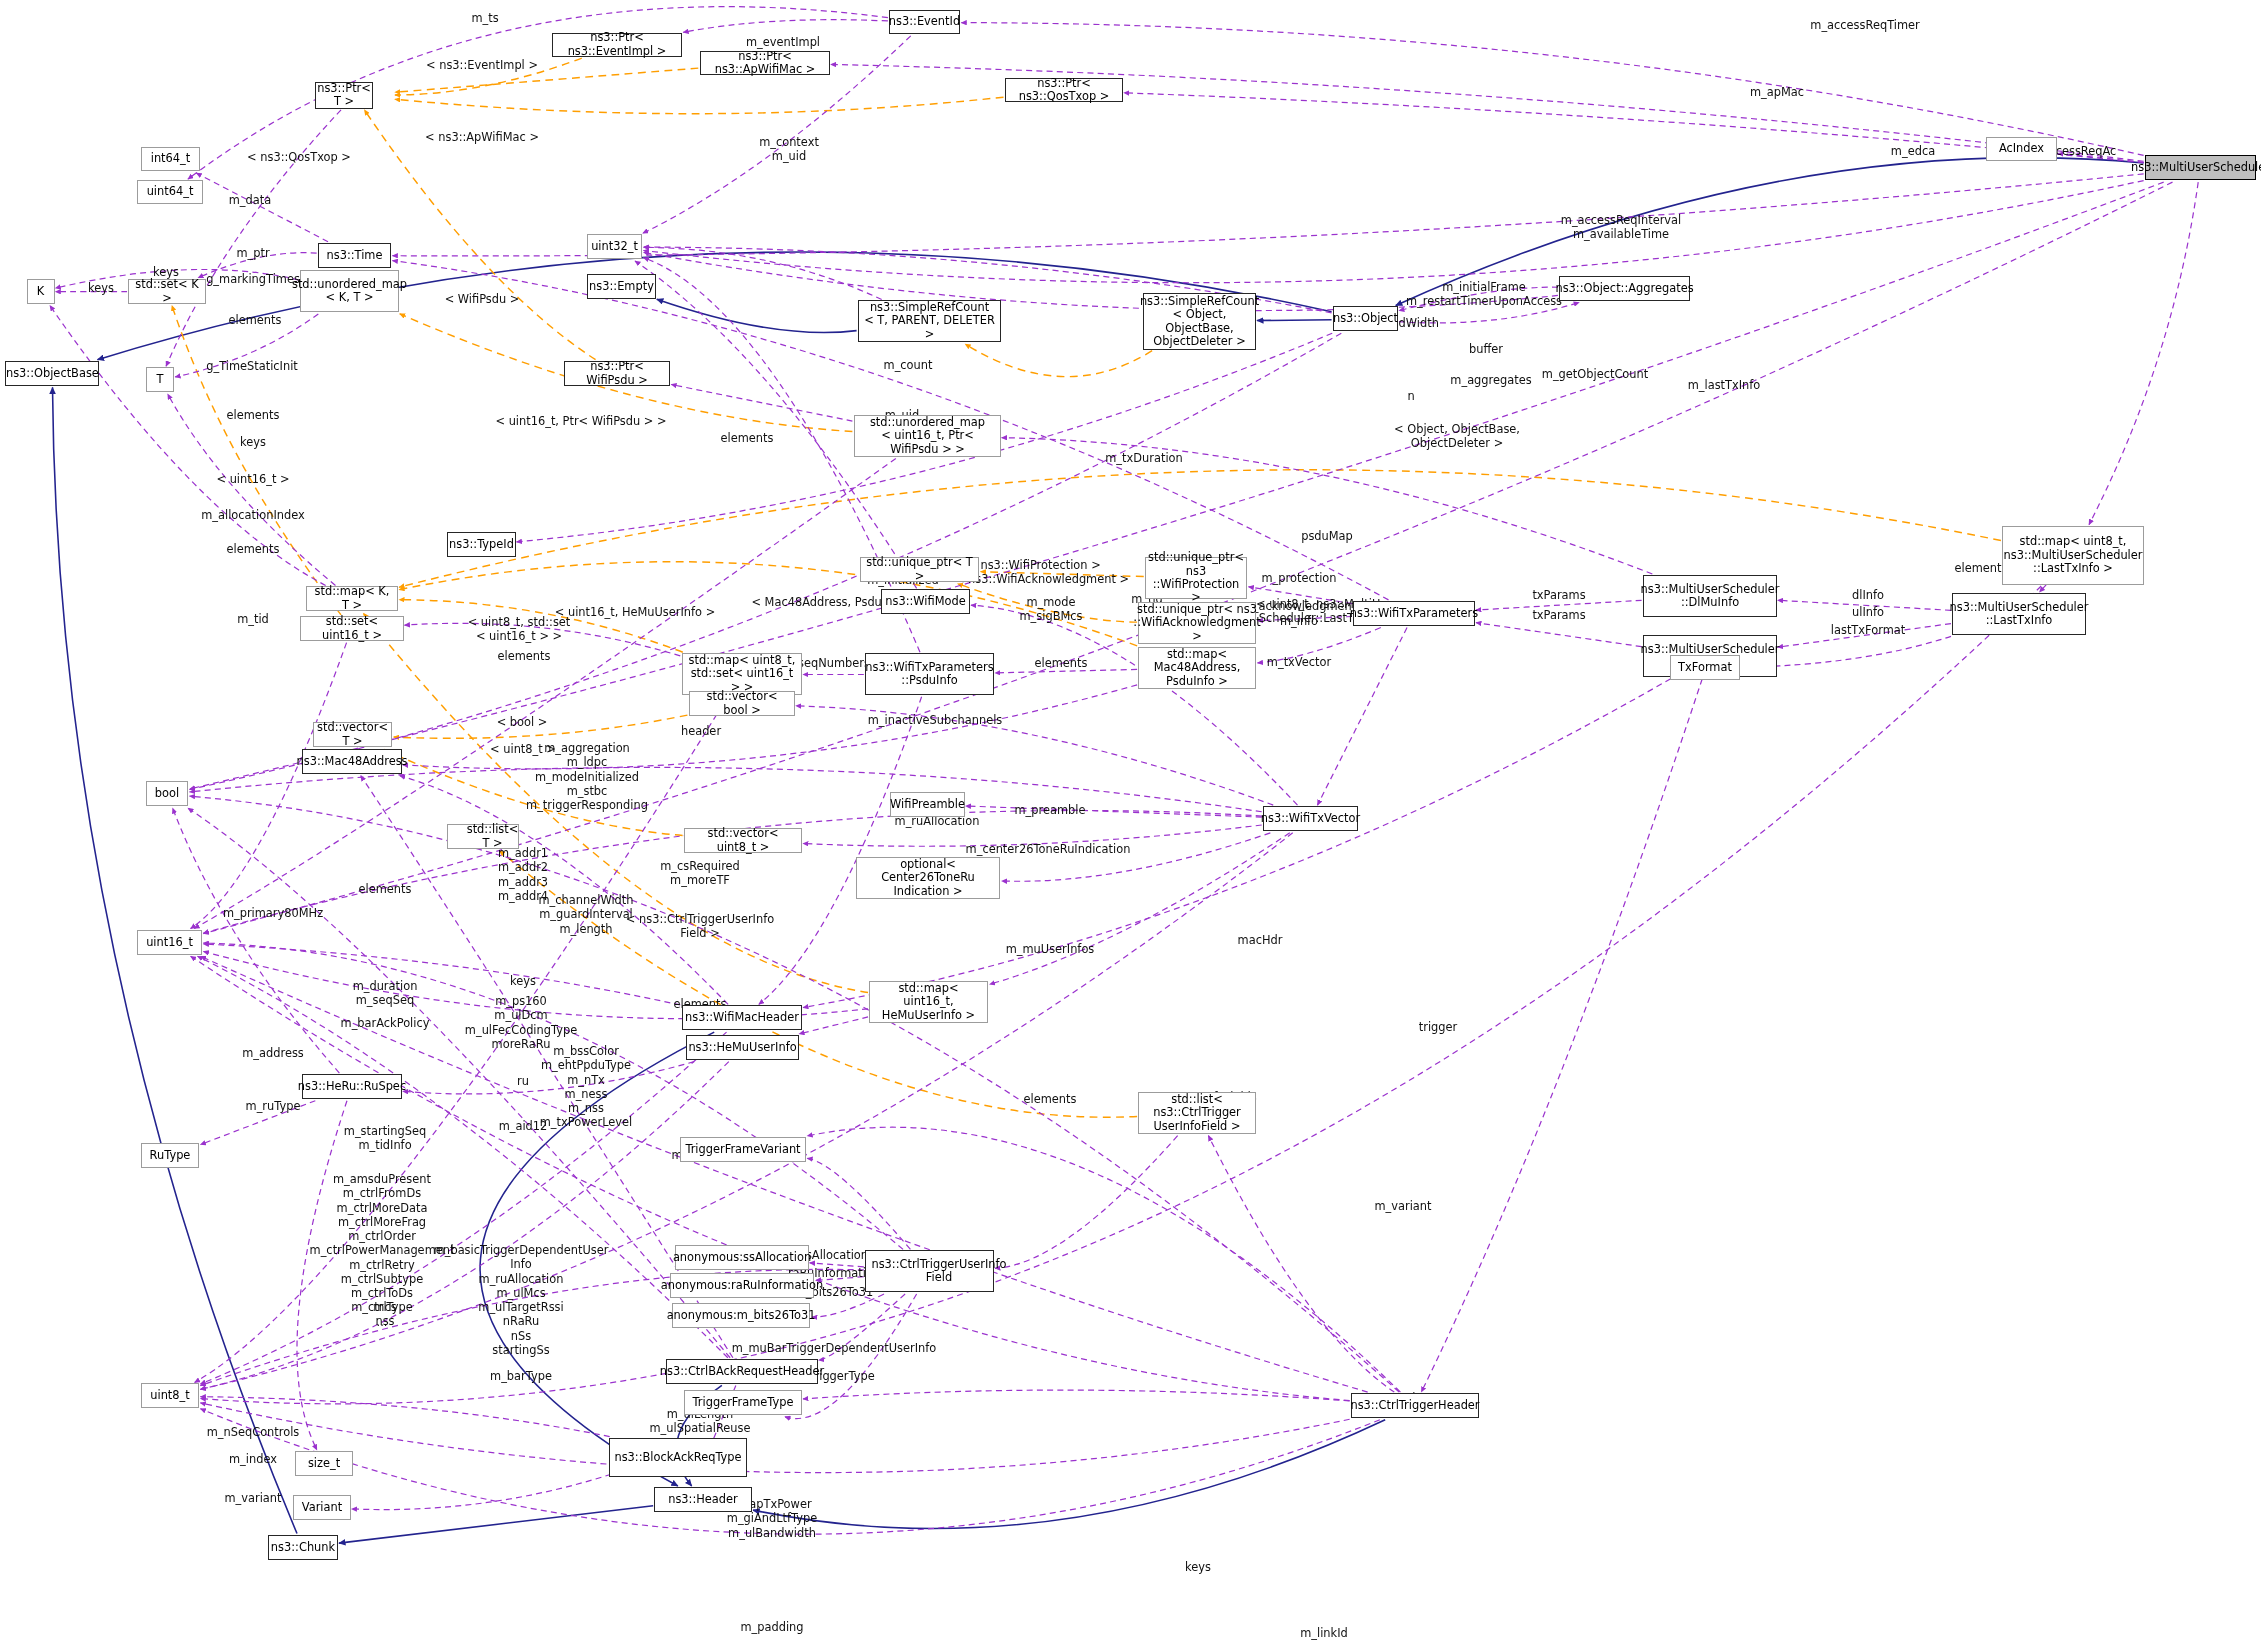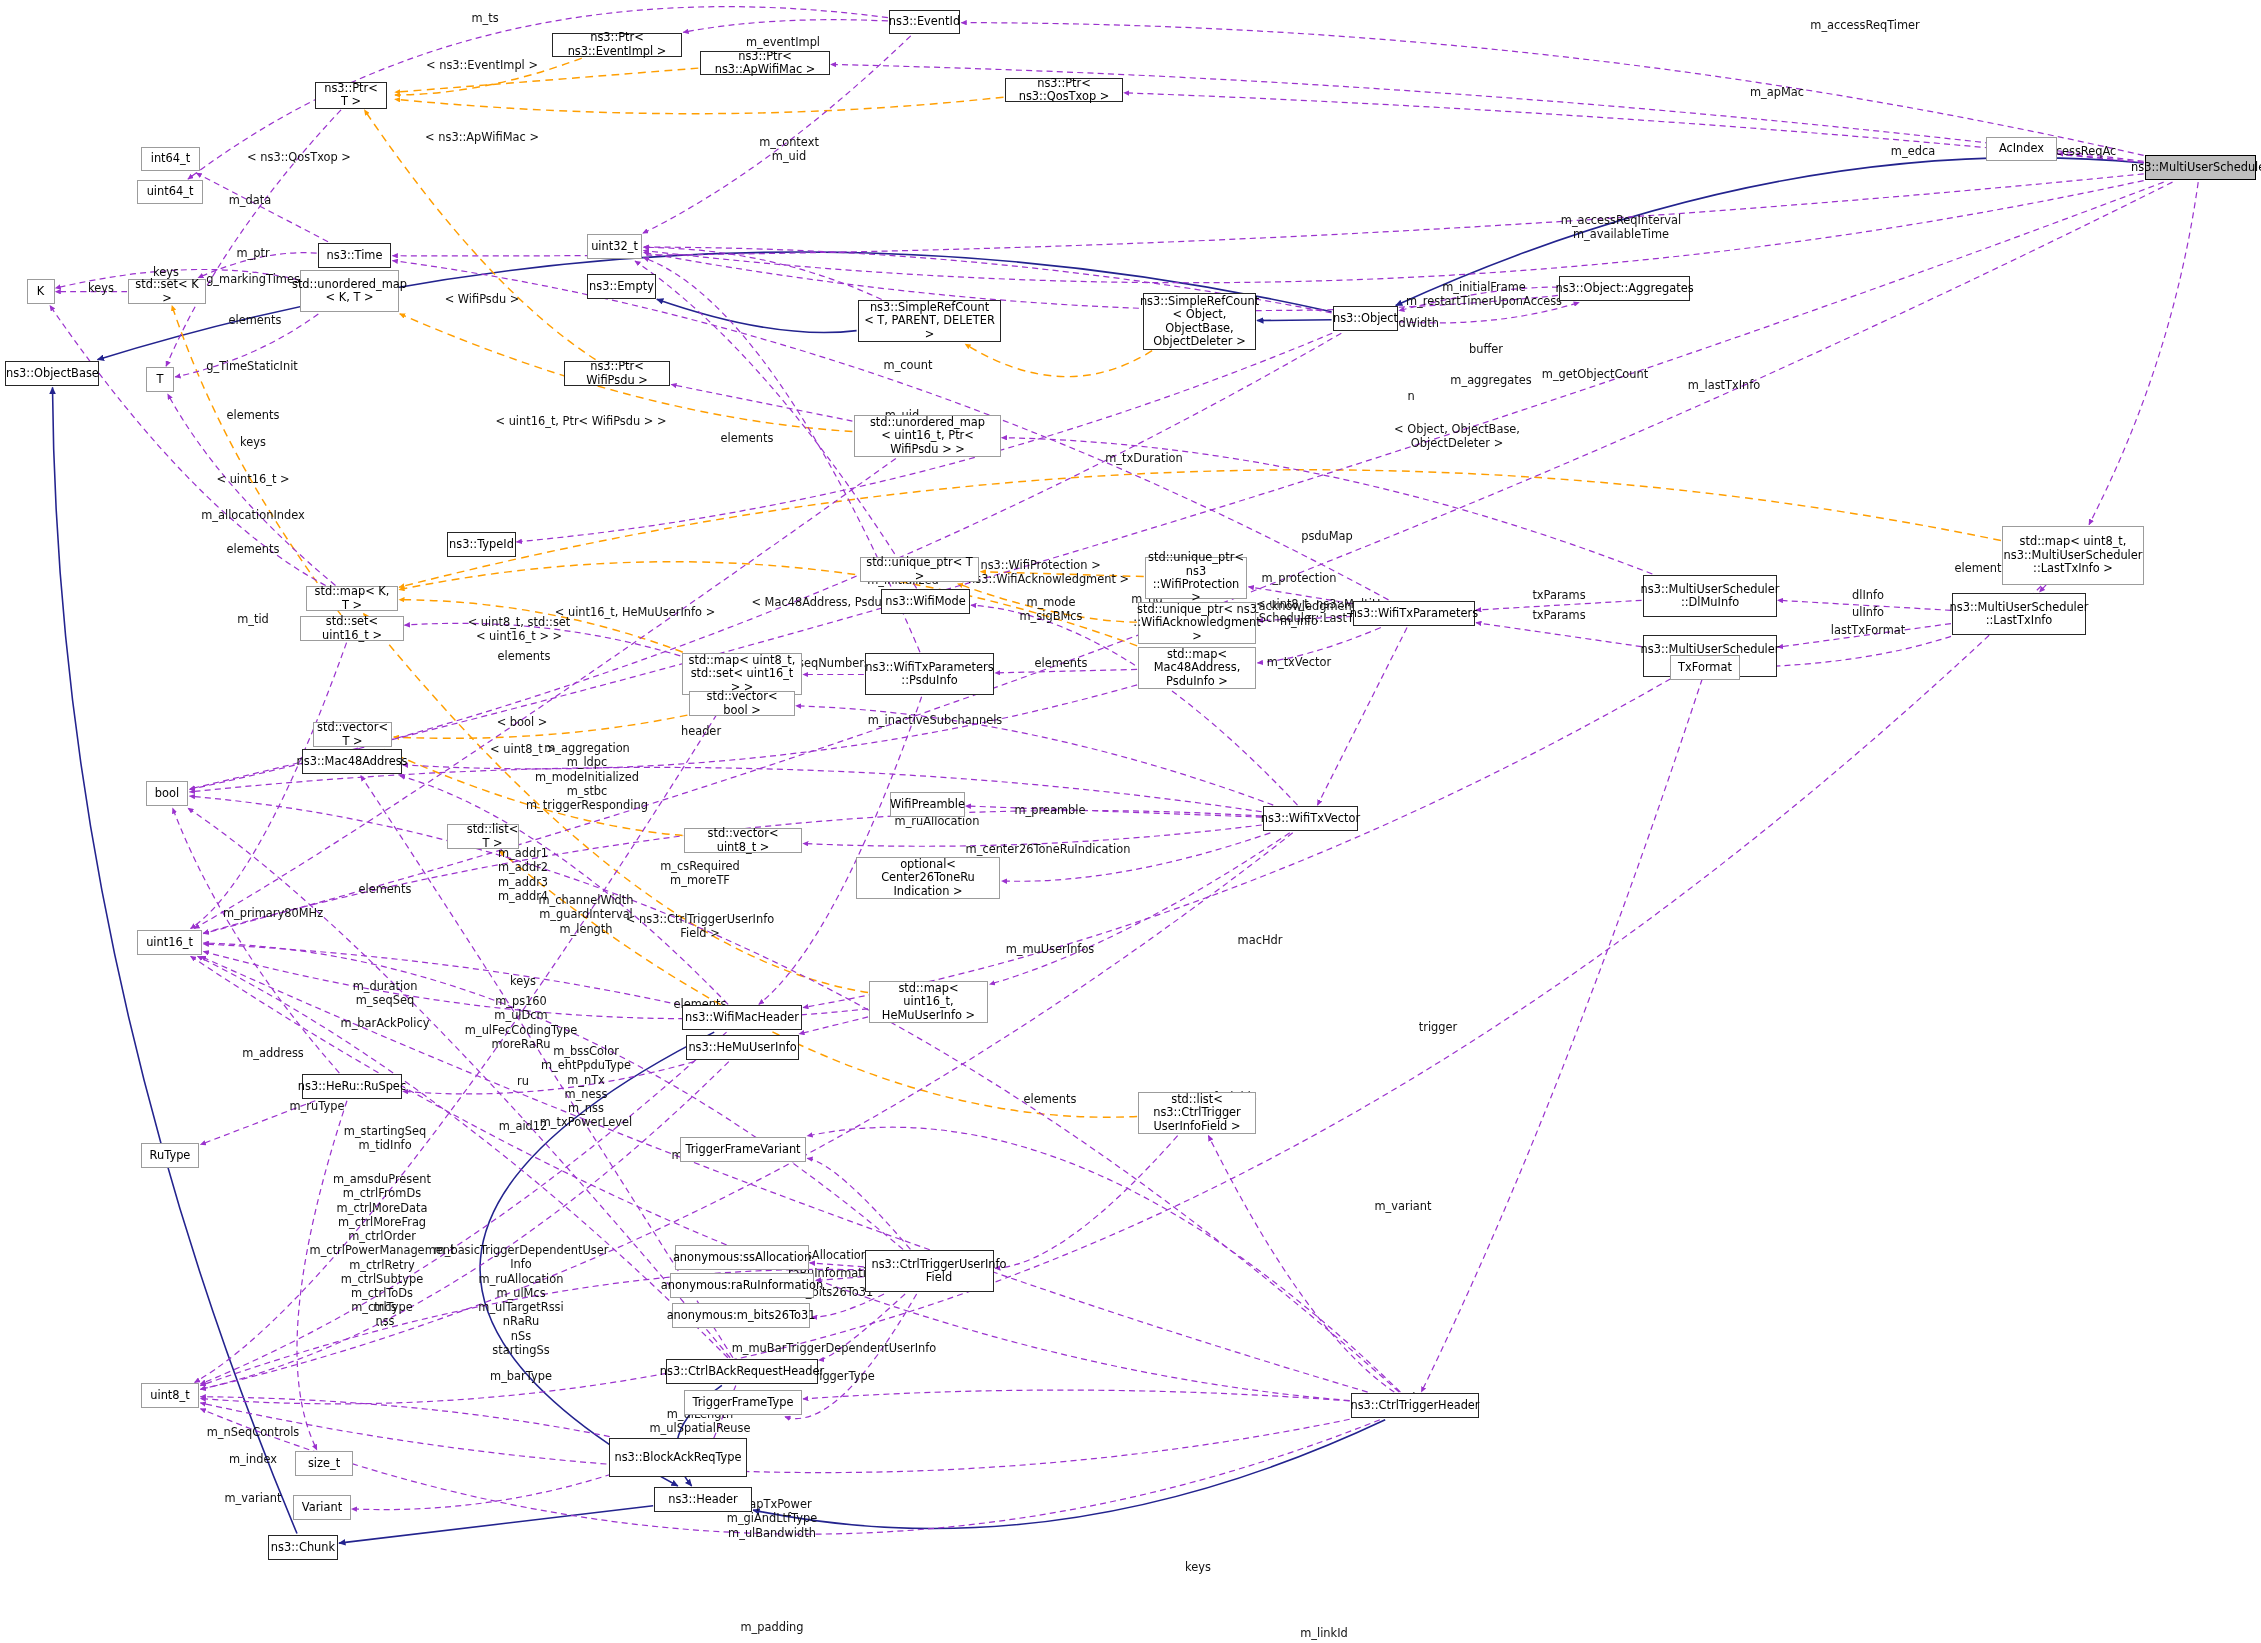--- a/index.html
+++ b/index.html
@@ -272,21 +272,21 @@
       <div class="elabel" style="left: 523px; top: 981px;">keys</div>
       <div class="elabel" style="left: 385px; top: 993px;">m_duration
 m_seqSeq</div>
       <div class="elabel" style="left: 521px; top: 1022px;">m_ps160
 m_ulDcm
 m_ulFecCodingType
 moreRaRu</div>
       <div class="elabel" style="left: 385px; top: 1023px;">m_barAckPolicy</div>
       <div class="elabel" style="left: 273px; top: 1053px;">m_address</div>
       <div class="elabel" style="left: 523px; top: 1081px;">ru</div>
-      <div class="elabel" style="left: 273px; top: 1106px; margin-left: 44px;">m_ruType</div>
+      <div class="elabel" style="left: 273px; top: 1106px;">m_ruType</div>
       <div class="elabel" style="left: 523px; top: 1126px;">m_aid12</div>
       <div class="elabel" style="left: 385px; top: 1138px;">m_startingSeq
 m_tidInfo</div>
       <div class="elabel" style="left: 382px; top: 1250px;">m_amsduPresent
 m_ctrlFromDs
 m_ctrlMoreData
 m_ctrlMoreFrag
 m_ctrlOrder
 m_ctrlPowerManagement
 m_ctrlRetry
@@ -322,21 +322,21 @@
 m_ulBandwidth</div>
       <div class="elabel" style="left: 1198px; top: 1567px;">keys</div>
       <div class="elabel" style="left: 772px; top: 1627px;">m_padding</div>
       <div class="elabel" style="left: 1324px; top: 1633px;">m_linkId</div>
     </div>
   <div id="nodes">
       <div class="node class" style="left: 889px; top: 10.2px; width: 71px; height: 24px;">ns3::EventId</div>
       <div class="node class" style="left: 552px; top: 32.5px; width: 130px; height: 24px;">ns3::Ptr&lt; ns3::EventImpl &gt;</div>
       <div class="node class" style="left: 700px; top: 51px; width: 130px; height: 24px;">ns3::Ptr&lt; ns3::ApWifiMac &gt;</div>
       <div class="node class" style="left: 1005px; top: 78px; width: 118px; height: 24px;">ns3::Ptr&lt; ns3::QosTxop &gt;</div>
-      <div class="node class" style="left: 315px; top: 82px; width: 72px; height: 26.5px;">ns3::Ptr&lt; T &gt;</div>
+      <div class="node class" style="left: 315px; top: 82px; width: 58px; height: 26.5px;">ns3::Ptr&lt; T &gt;</div>
       <div class="node " style="left: 1986px; top: 137px; width: 71px; height: 24px;">AcIndex</div>
       <div class="node main" style="left: 2145px; top: 155px; width: 111px; height: 25px;">ns3::MultiUserScheduler</div>
       <div class="node " style="left: 141px; top: 147px; width: 59px; height: 24px;">int64_t</div>
       <div class="node " style="left: 137px; top: 180px; width: 66px; height: 24px;">uint64_t</div>
       <div class="node class" style="left: 318px; top: 243px; width: 73px; height: 25px;">ns3::Time</div>
       <div class="node " style="left: 26.5px; top: 279px; width: 28px; height: 25px;">K</div>
       <div class="node " style="left: 128px; top: 279px; width: 78px; height: 25px;">std::set&lt; K &gt;</div>
       <div class="node " style="left: 300px; top: 270px; width: 99px; height: 42px;">std::unordered_map
 &lt; K, T &gt;</div>
       <div class="node " style="left: 587px; top: 234px; width: 55px; height: 25px;">uint32_t</div>

